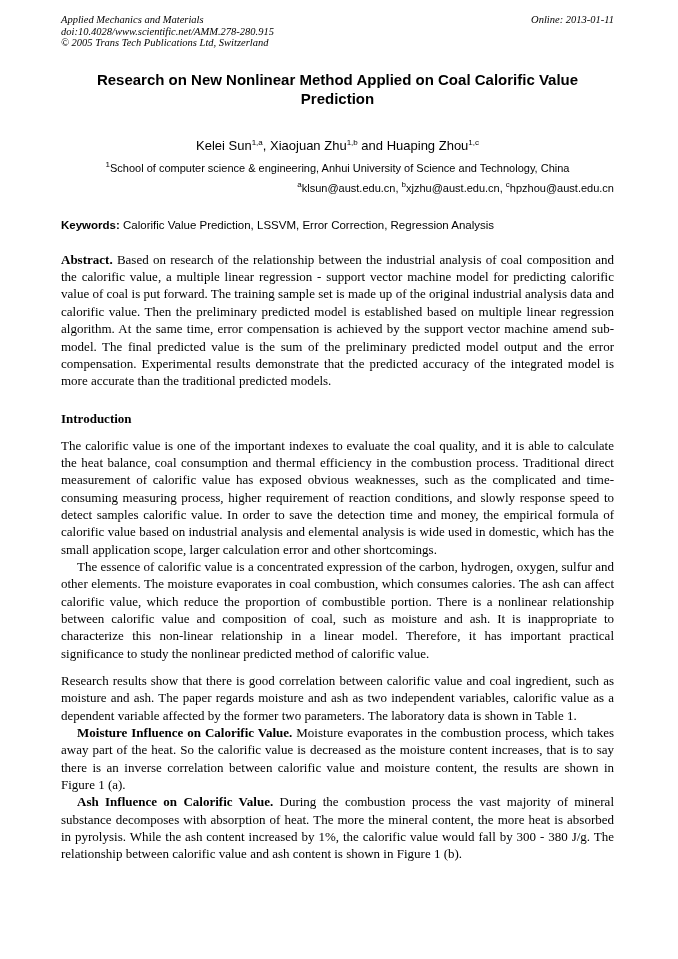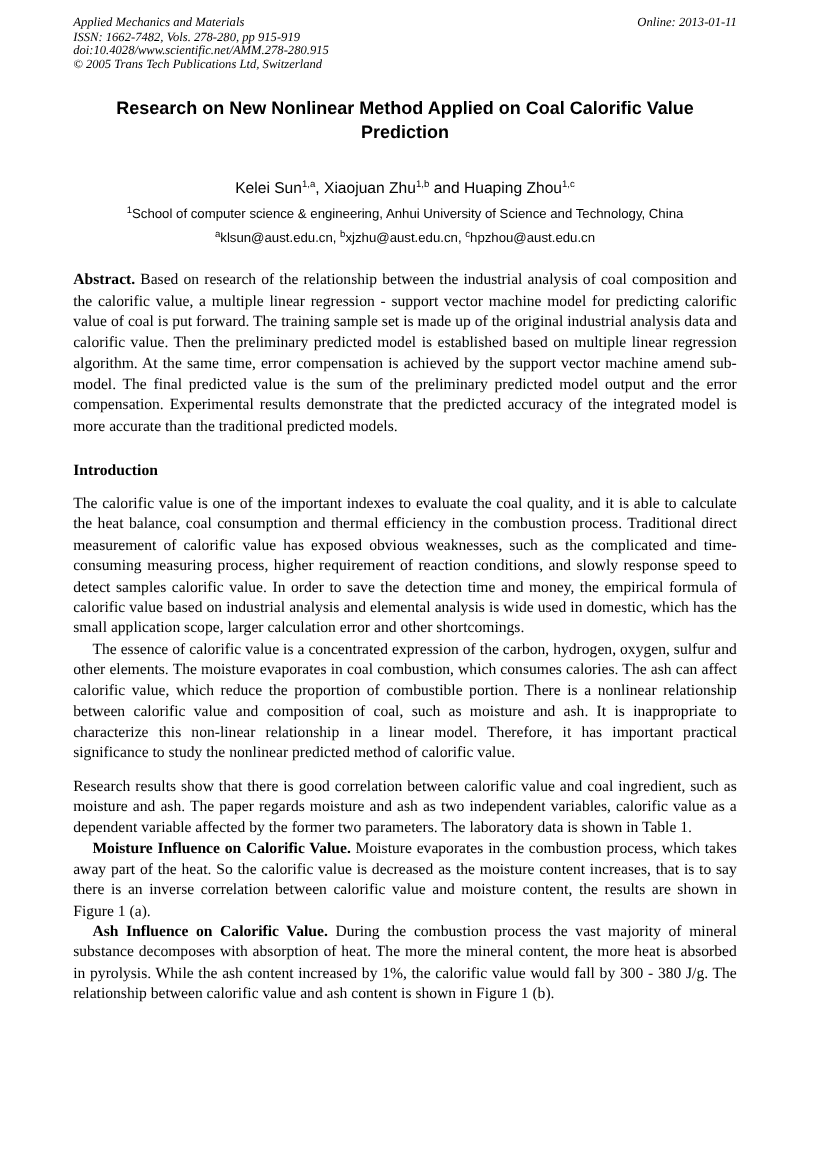--- a/index.html
+++ b/index.html
@@ -47,21 +47,21 @@
   .affil {
     margin-top: 9px;
     font-family: "Liberation Sans", sans-serif;
     font-size: 11px;
     text-align: center;
   }
   .emails {
     margin-top: 8px;
     font-family: "Liberation Sans", sans-serif;
     font-size: 11px;
-    text-align: center;
+    text-align: right;
   }
   .keywords {
     margin-top: 24px;
     font-family: "Liberation Sans", sans-serif;
     font-size: 11.5px;
     line-height: 14px;
   }
   .keywords .kw-label { font-weight: bold; }
   
   .body-par {
@@ -85,39 +85,41 @@
 </head>
 <body>
 
 <div class="page">
 
   <div class="jheader">
     <div class="jheader-row1">
       <span>Applied Mechanics and Materials</span>
       <span>Online: 2013-01-11</span>
     </div>
-    <div>ISSN: 1662-7482, Vols. 278-280, pp 915-919</div>
     <div>doi:10.4028/www.scientific.net/AMM.278-280.915</div>
     <div>© 2005 Trans Tech Publications Ltd, Switzerland</div>
   </div>
 
   <div class="paper-title">Research on New Nonlinear Method Applied on Coal Calorific Value Prediction</div>
 
   <div class="authors">
     <span>Kelei Sun</span><sup>1,a</sup><span>, </span><span>Xiaojuan Zhu</span><sup>1,b</sup><span> and </span><span>Huaping Zhou</span><sup>1,c</sup>
   </div>
 
   <div class="affil">
     <sup>1</sup><span>School of computer science &amp; engineering, Anhui University of Science and Technology, China</span>
   </div>
 
   <div class="emails">
     <sup>a</sup><span>klsun@aust.edu.cn, </span><sup>b</sup><span>xjzhu@aust.edu.cn, </span><sup>c</sup><span>hpzhou@aust.edu.cn</span>
   </div>
 
+  <div class="keywords">
+    <span class="kw-label">Keywords:</span><span> Calorific Value Prediction, LSSVM, Error Correction, Regression Analysis</span>
+  </div>
 
   <p class="body-par abstract">
     <span class="bold-runin">Abstract.</span><span> Based on research of the relationship between the industrial analysis of coal composition and the calorific value, a multiple linear regression - support vector machine model for predicting calorific value of coal is put forward. The training sample set is made up of the original industrial analysis data and calorific value. Then the preliminary predicted model is established based on multiple linear regression algorithm. At the same time, error compensation is achieved by the support vector machine amend sub-model. The final predicted value is the sum of the preliminary predicted model output and the error compensation. Experimental results demonstrate that the predicted accuracy of the integrated model is more accurate than the traditional predicted models.</span>
   </p>
 
   <h3 class="sec-heading h-intro">Introduction</h3>
 
   <p class="body-par after-heading">The calorific value is one of the important indexes to evaluate the coal quality, and it is able to calculate the heat balance, coal consumption and thermal efficiency in the combustion process. Traditional direct measurement of calorific value has exposed obvious weaknesses, such as the complicated and time-consuming measuring process, higher requirement of reaction conditions, and slowly response speed to detect samples calorific value. In order to save the detection time and money, the empirical formula of calorific value based on industrial analysis and elemental analysis is wide used in domestic, which has the small application scope, larger calculation error and other shortcomings.</p>
 
   <p class="body-par indent">The essence of calorific value is a concentrated expression of the carbon, hydrogen, oxygen, sulfur and other elements. The moisture evaporates in coal combustion, which consumes calories.  The ash can affect calorific value, which reduce the proportion of combustible portion. There is a nonlinear relationship between calorific value and composition of coal, such as moisture and ash. It is inappropriate to characterize this non-linear relationship in a linear model. Therefore, it has important practical significance to study the nonlinear predicted method of calorific value.</p>

